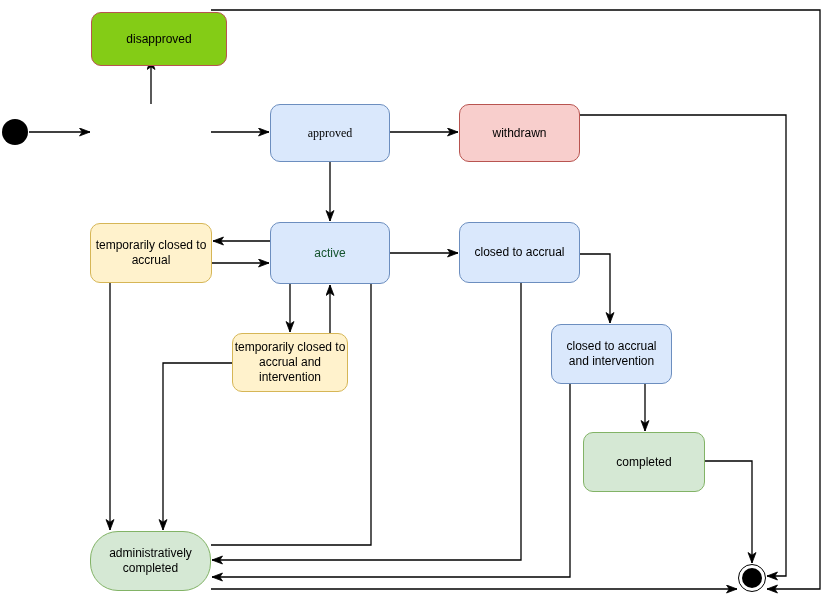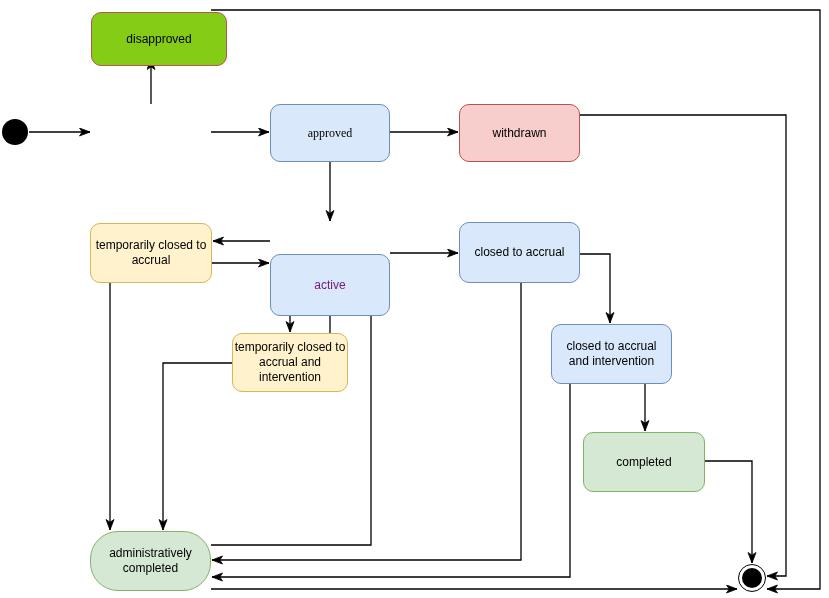--- a/index.html
+++ b/index.html
@@ -101,21 +101,21 @@
         <polyline points="211,10 820,10 820,589 767,589" fill="none" stroke="#000000" stroke-width="1.3" marker-end="url(#arrowhead)"></polyline>
       </g>
   </svg>
   <div class="nodes-layer">
       <div class="initial-node" style="left: 2px; top: 119px; width: 26px; height: 26px;"></div>
       <div class="state-node" style="left: 91px; top: 12px; width: 136px; height: 54px; background: #84cc16; border-color: rgb(184, 84, 80); color: rgb(0, 0, 0);">disapproved</div>
       <div class="state-node" style="left: 270px; top: 104px; width: 120px; height: 58px; background: rgb(218, 232, 252); border-color: rgb(108, 142, 191); color: rgb(0, 0, 0); font-family: Liberation Serif, serif;">approved</div>
       <div class="state-node" style="left: 459px; top: 104px; width: 121px; height: 58px; background: rgb(248, 206, 204); border-color: rgb(184, 84, 80); color: rgb(0, 0, 0);">withdrawn</div>
       <div class="state-node" style="left: 90px; top: 223px; width: 122px; height: 60px; background: rgb(255, 242, 204); border-color: rgb(214, 182, 86); color: rgb(0, 0, 0);">temporarily closed to
 accrual</div>
-      <div class="state-node" style="left: 270px; top: 222px; width: 120px; height: 62px; background: rgb(218, 232, 252); border-color: rgb(108, 142, 191); color: #701a75; margin-top: 32px;">active</div>
+      <div class="state-node" style="left: 270px; top: 222px; width: 120px; height: 62px; background: rgb(218, 232, 252); border-color: rgb(108, 142, 191); color: #14532d;">active</div>
       <div class="state-node" style="left: 459px; top: 222px; width: 121px; height: 61px; background: rgb(218, 232, 252); border-color: rgb(108, 142, 191); color: rgb(0, 0, 0);">closed to accrual</div>
       <div class="state-node" style="left: 232px; top: 333px; width: 116px; height: 59px; background: rgb(255, 242, 204); border-color: rgb(214, 182, 86); color: rgb(0, 0, 0);">temporarily closed to
 accrual and
 intervention</div>
       <div class="state-node" style="left: 551px; top: 324px; width: 121px; height: 60px; background: rgb(218, 232, 252); border-color: rgb(108, 142, 191); color: rgb(0, 0, 0);">closed to accrual
 and intervention</div>
       <div class="state-node" style="left: 583px; top: 432px; width: 122px; height: 60px; background: rgb(213, 232, 212); border-color: rgb(130, 179, 102); color: rgb(0, 0, 0);">completed</div>
       <div class="state-node" style="left: 90px; top: 531px; width: 121px; height: 60px; background: rgb(213, 232, 212); border-color: rgb(130, 179, 102); color: rgb(0, 0, 0); border-radius: 28px;">administratively
 completed</div>
       <div class="final-node" style="left: 738px; top: 564px; width: 28px; height: 28px;">

